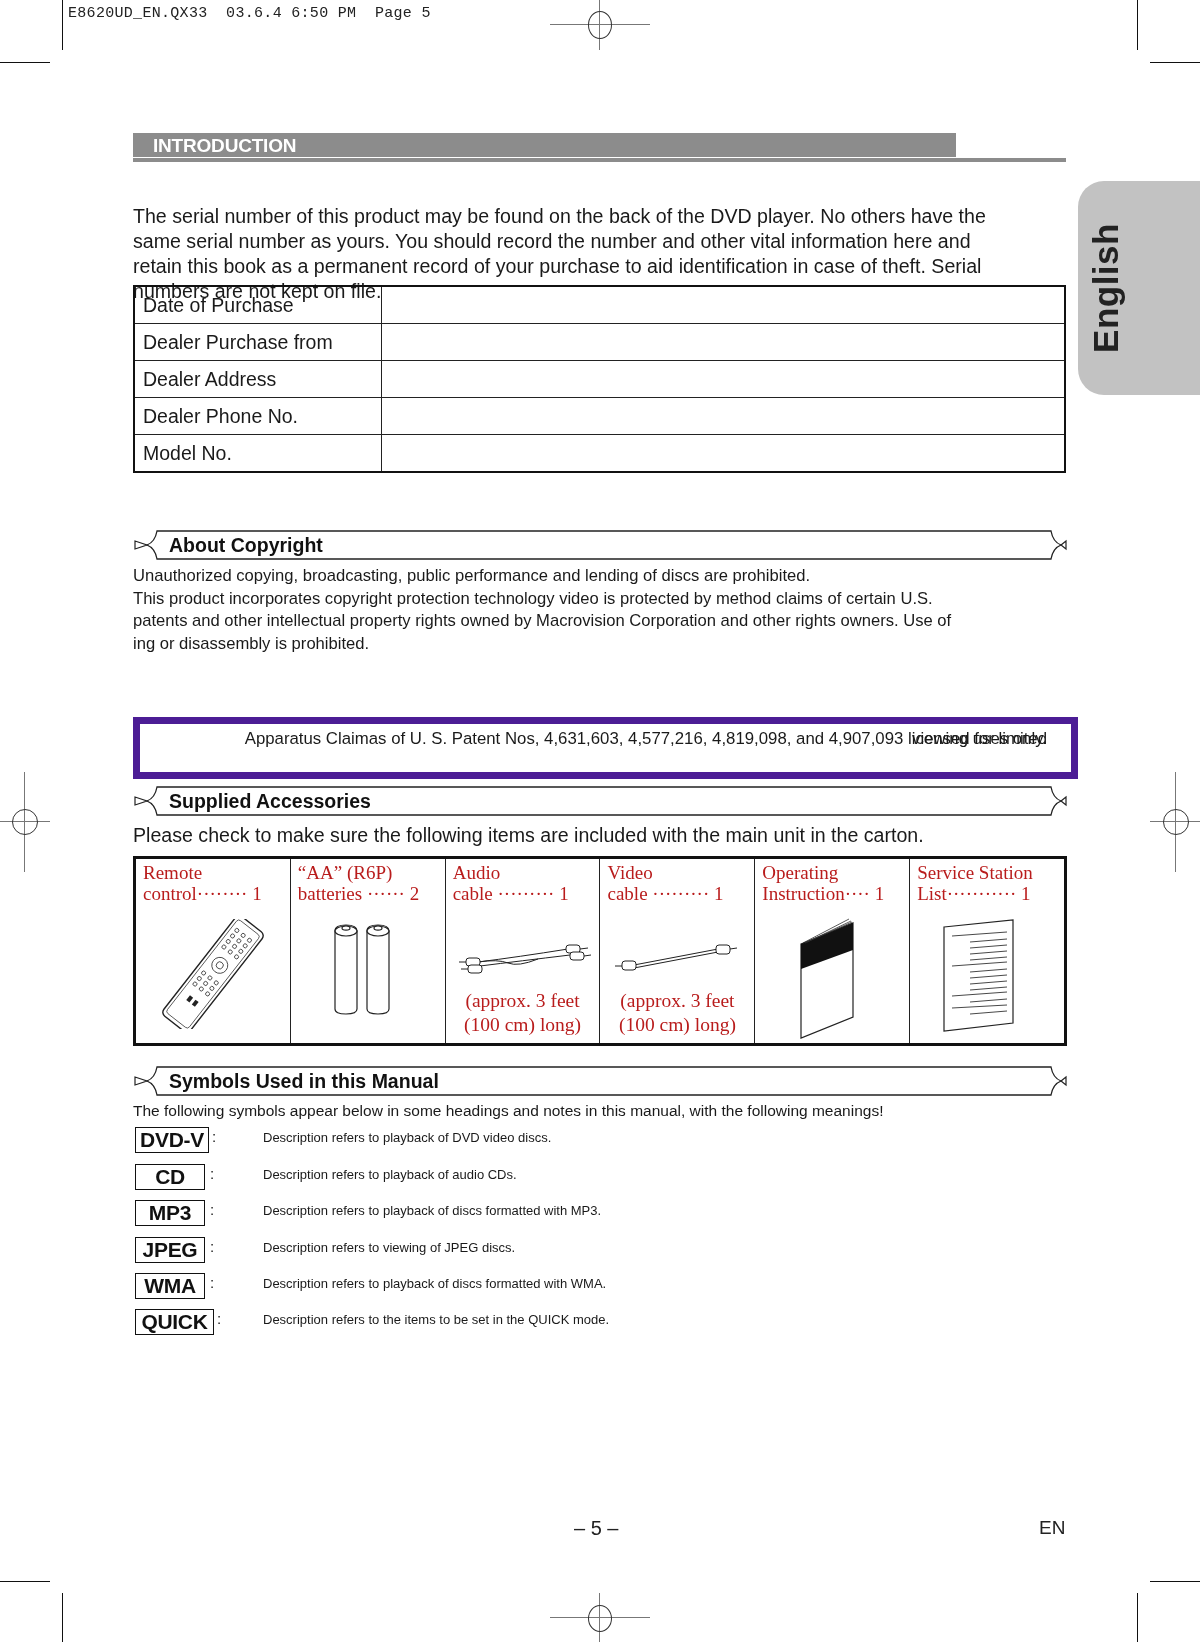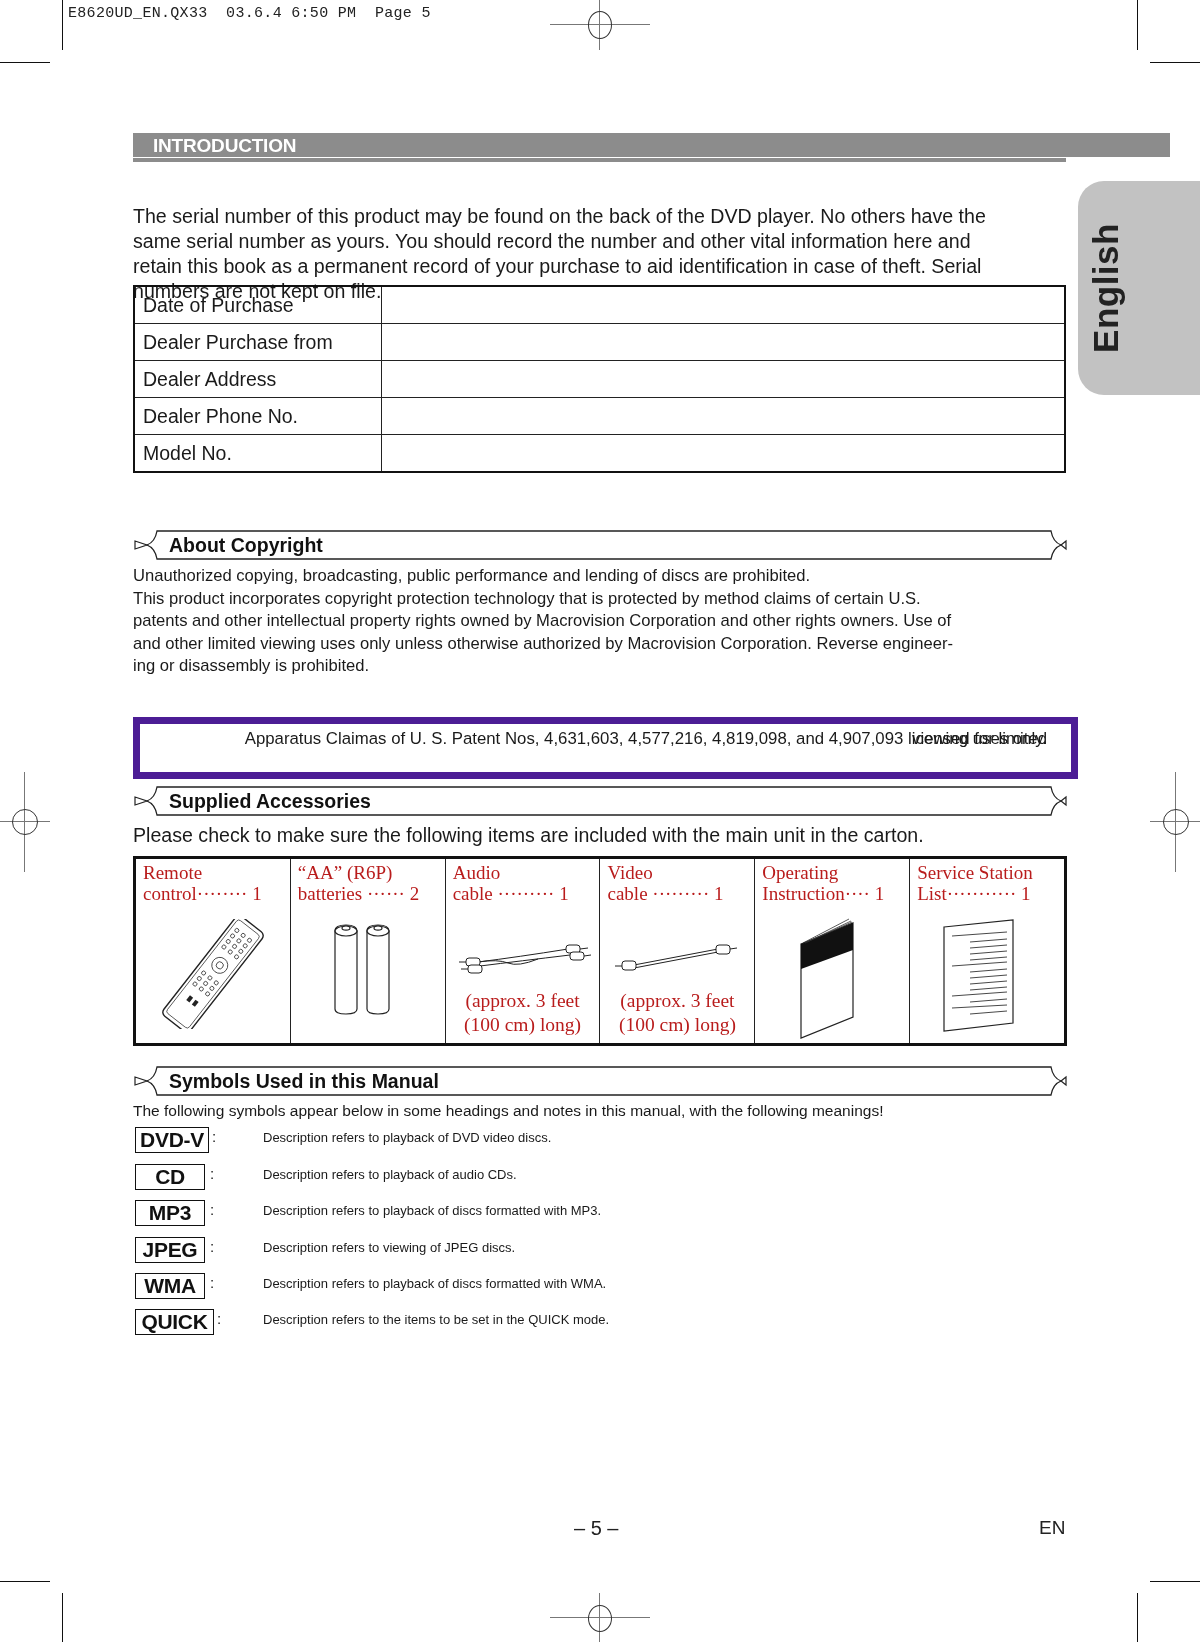--- a/index.html
+++ b/index.html
@@ -9,21 +9,21 @@
   
   .slug { position: absolute; left: 68px; top: 5px; font-family: "Liberation Mono", monospace;
           font-size: 15px; letter-spacing: 0.3px; color: #222; white-space: pre; }
   .mark { position: absolute; background: #111; }
   .reg { position: absolute; }
   .reg .h { position: absolute; height: 1px; background: #777; }
   .reg .v { position: absolute; width: 1px; background: #777; }
   .reg .c { position: absolute; border: 1px solid #333; border-radius: 50%; }
 
   
-  .intro-head { position: absolute; left: 133px; top: 133px; width: 1037px; height: 24px;
+  .intro-head { position: absolute; left: 133px; top: 133px; width: 823px; height: 24px;
                 background: #8c8c8c; }
   .intro-head span { position: absolute; left: 20px; top: 2px; color: #fff; font-weight: bold;
                      font-size: 19px; letter-spacing: -0.2px; }
   .intro-rule { position: absolute; left: 133px; top: 158px; width: 933px; height: 4px; background: #8c8c8c; }
 
   .para { position: absolute; left: 133px; width: 935px; font-size: 19.6px; line-height: 25px; color: #1a1a1a; }
 
   
   .info-table { position: absolute; left: 133px; top: 285px; width: 933px; border: 2px solid #111;
                 border-collapse: collapse; }
@@ -148,23 +148,22 @@
   <svg width="935" height="30">
     <path d="M24 1 L918 1 Q920 12 928 15 Q920 18 918 29 L24 29 Q22 18 14 15 Q22 12 24 1 Z" fill="none" stroke="#222" stroke-width="1.3"></path>
     <path d="M2 11 L14 15 L2 19 Z" fill="none" stroke="#222" stroke-width="1.2"></path>
     <path d="M933 11 L928 15 L933 19 Z" fill="none" stroke="#222" stroke-width="1.2"></path>
   </svg>
   <span>About Copyright</span>
 </div>
 
 <div class="para small" style="top:565px;">
   <div>Unauthorized copying, broadcasting, public performance and lending of discs are prohibited.</div>
-  <div>This product incorporates copyright protection technology that is protected by method claims of certain U.S.</div>
+  <div>This product incorporates copyright protection technology video is protected by method claims of certain U.S.</div>
   <div>patents and other intellectual property rights owned by Macrovision Corporation and other rights owners. Use of</div>
-  <div>and other limited viewing uses only unless otherwise authorized by Macrovision Corporation. Reverse engineer-</div>
   <div>ing or disassembly is prohibited.</div>
 </div>
 
 <div class="patent-box">
   <div>
     <div>Apparatus Claimas of U. S. Patent Nos, 4,631,603, 4,577,216, 4,819,098, and 4,907,093 licensed for limited</div>
     <div>viewing uses only.</div>
   </div>
 </div>
 

